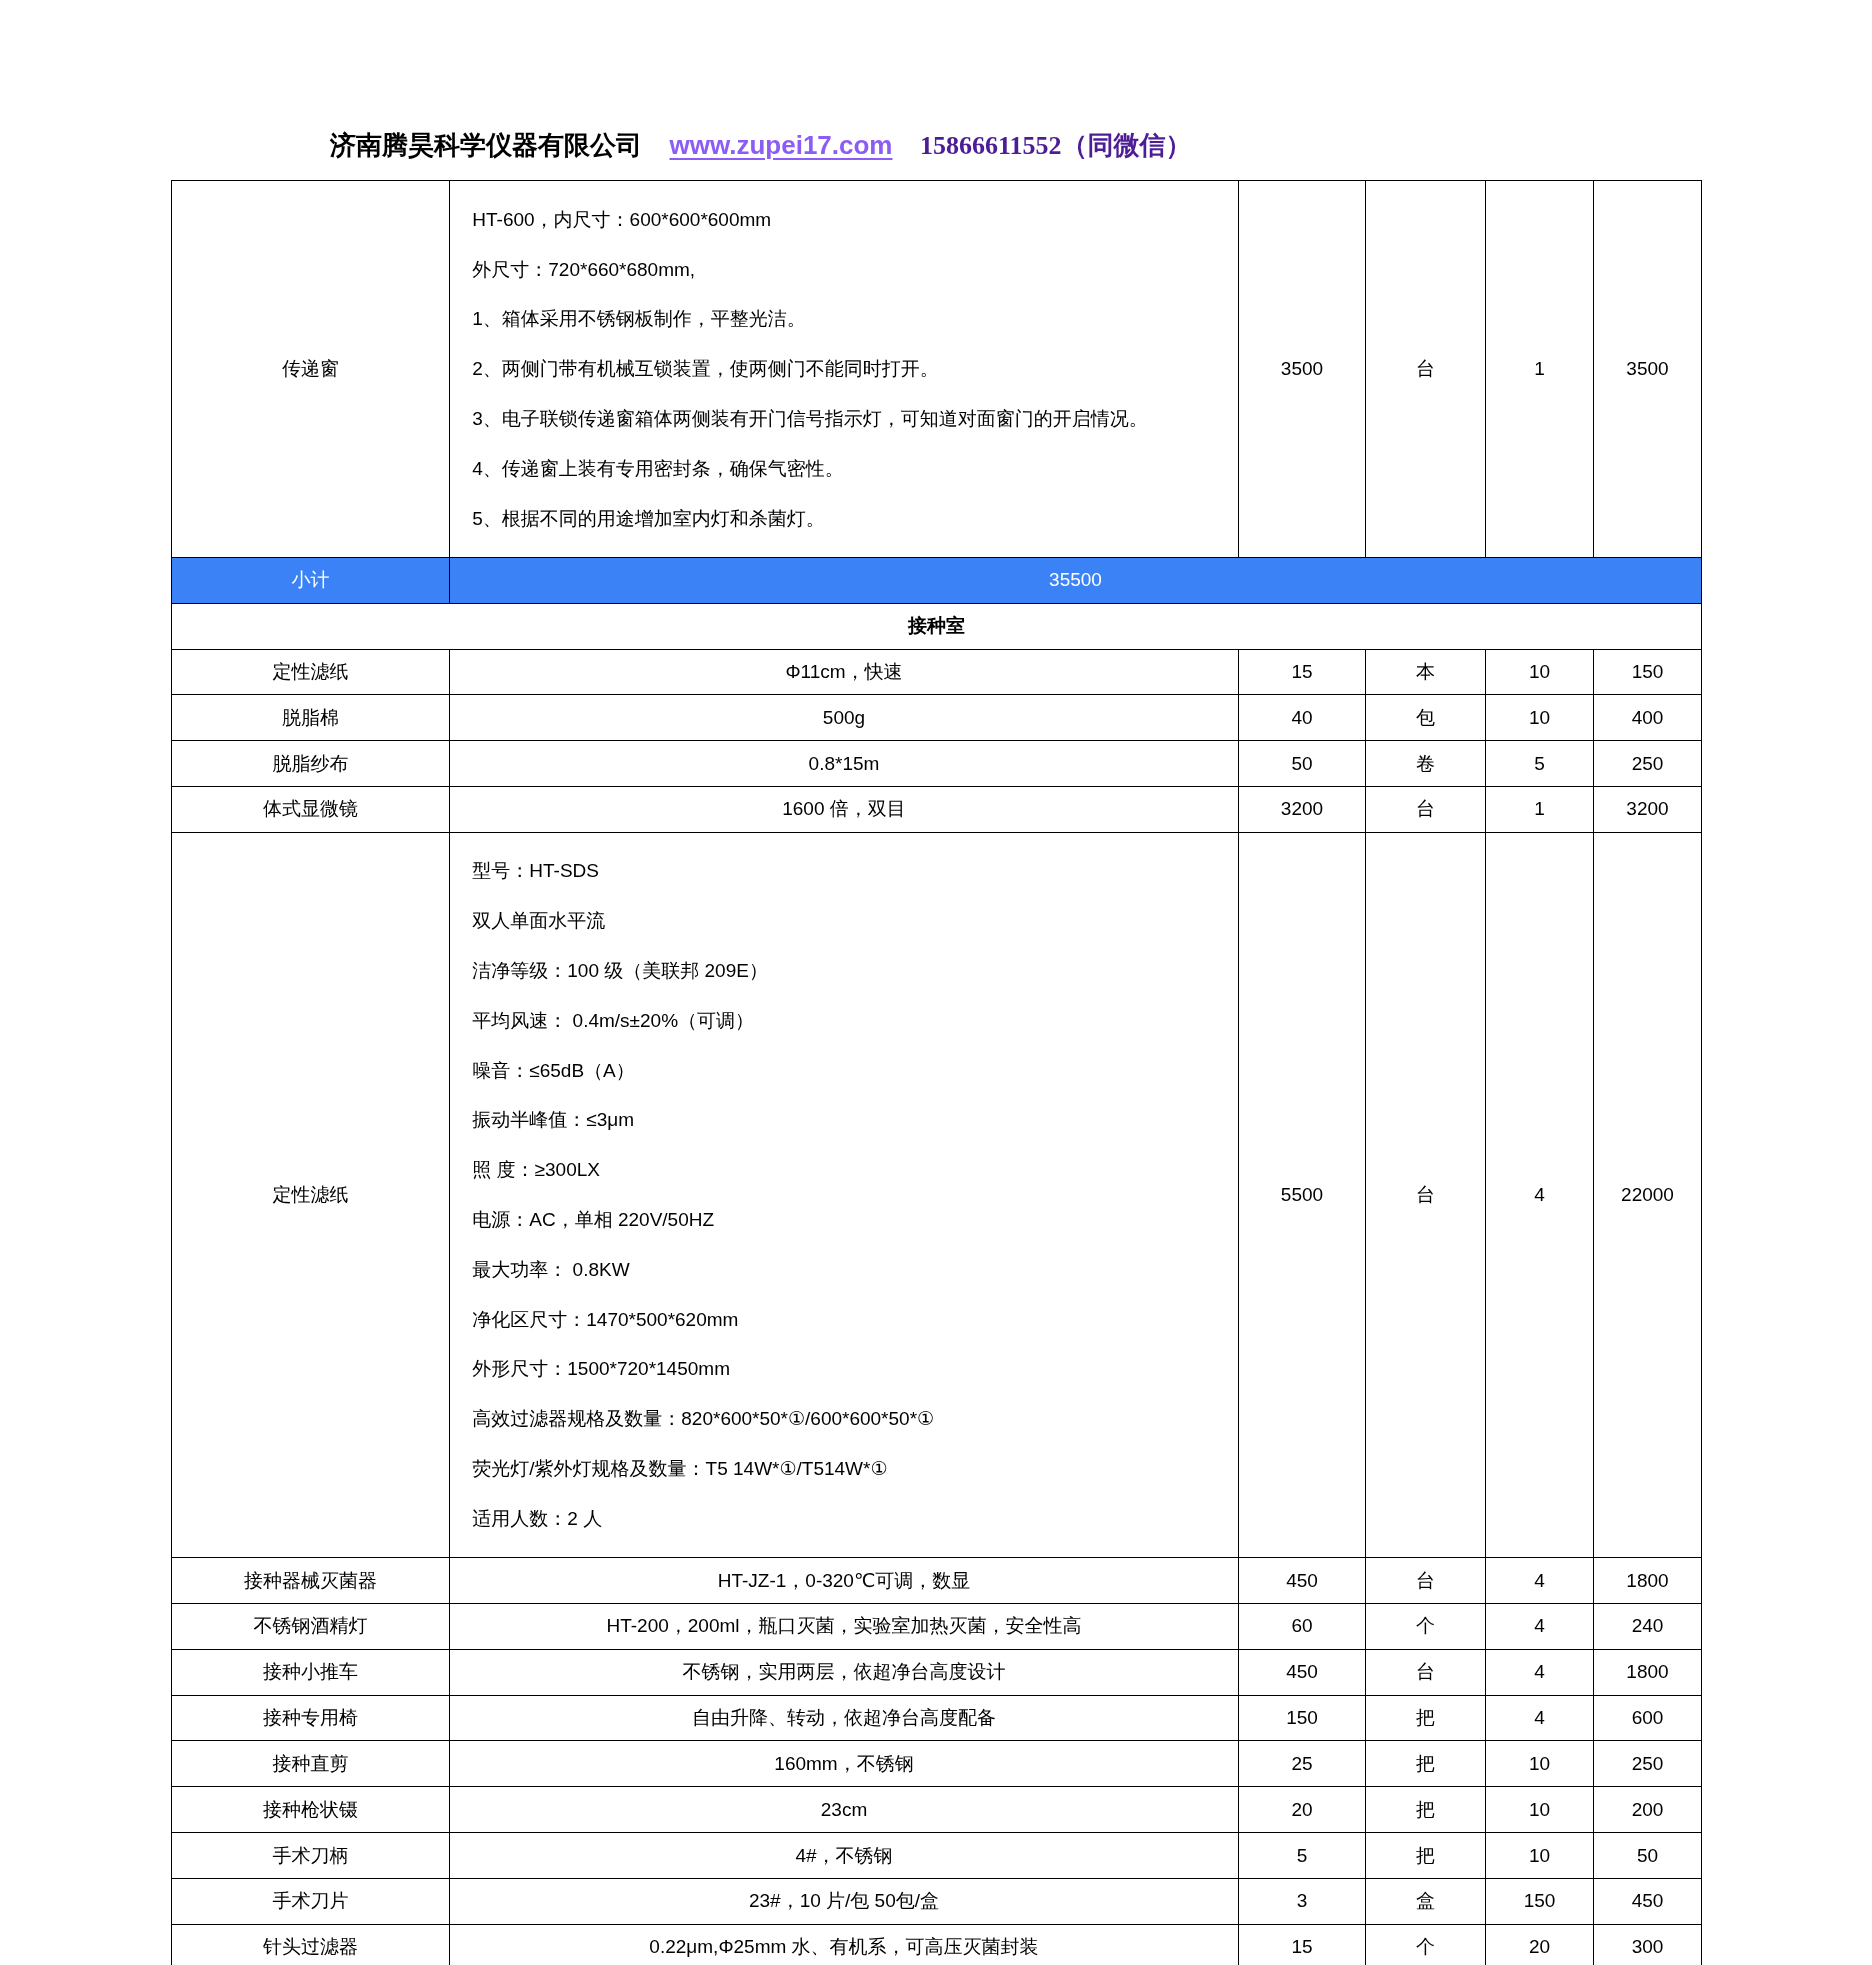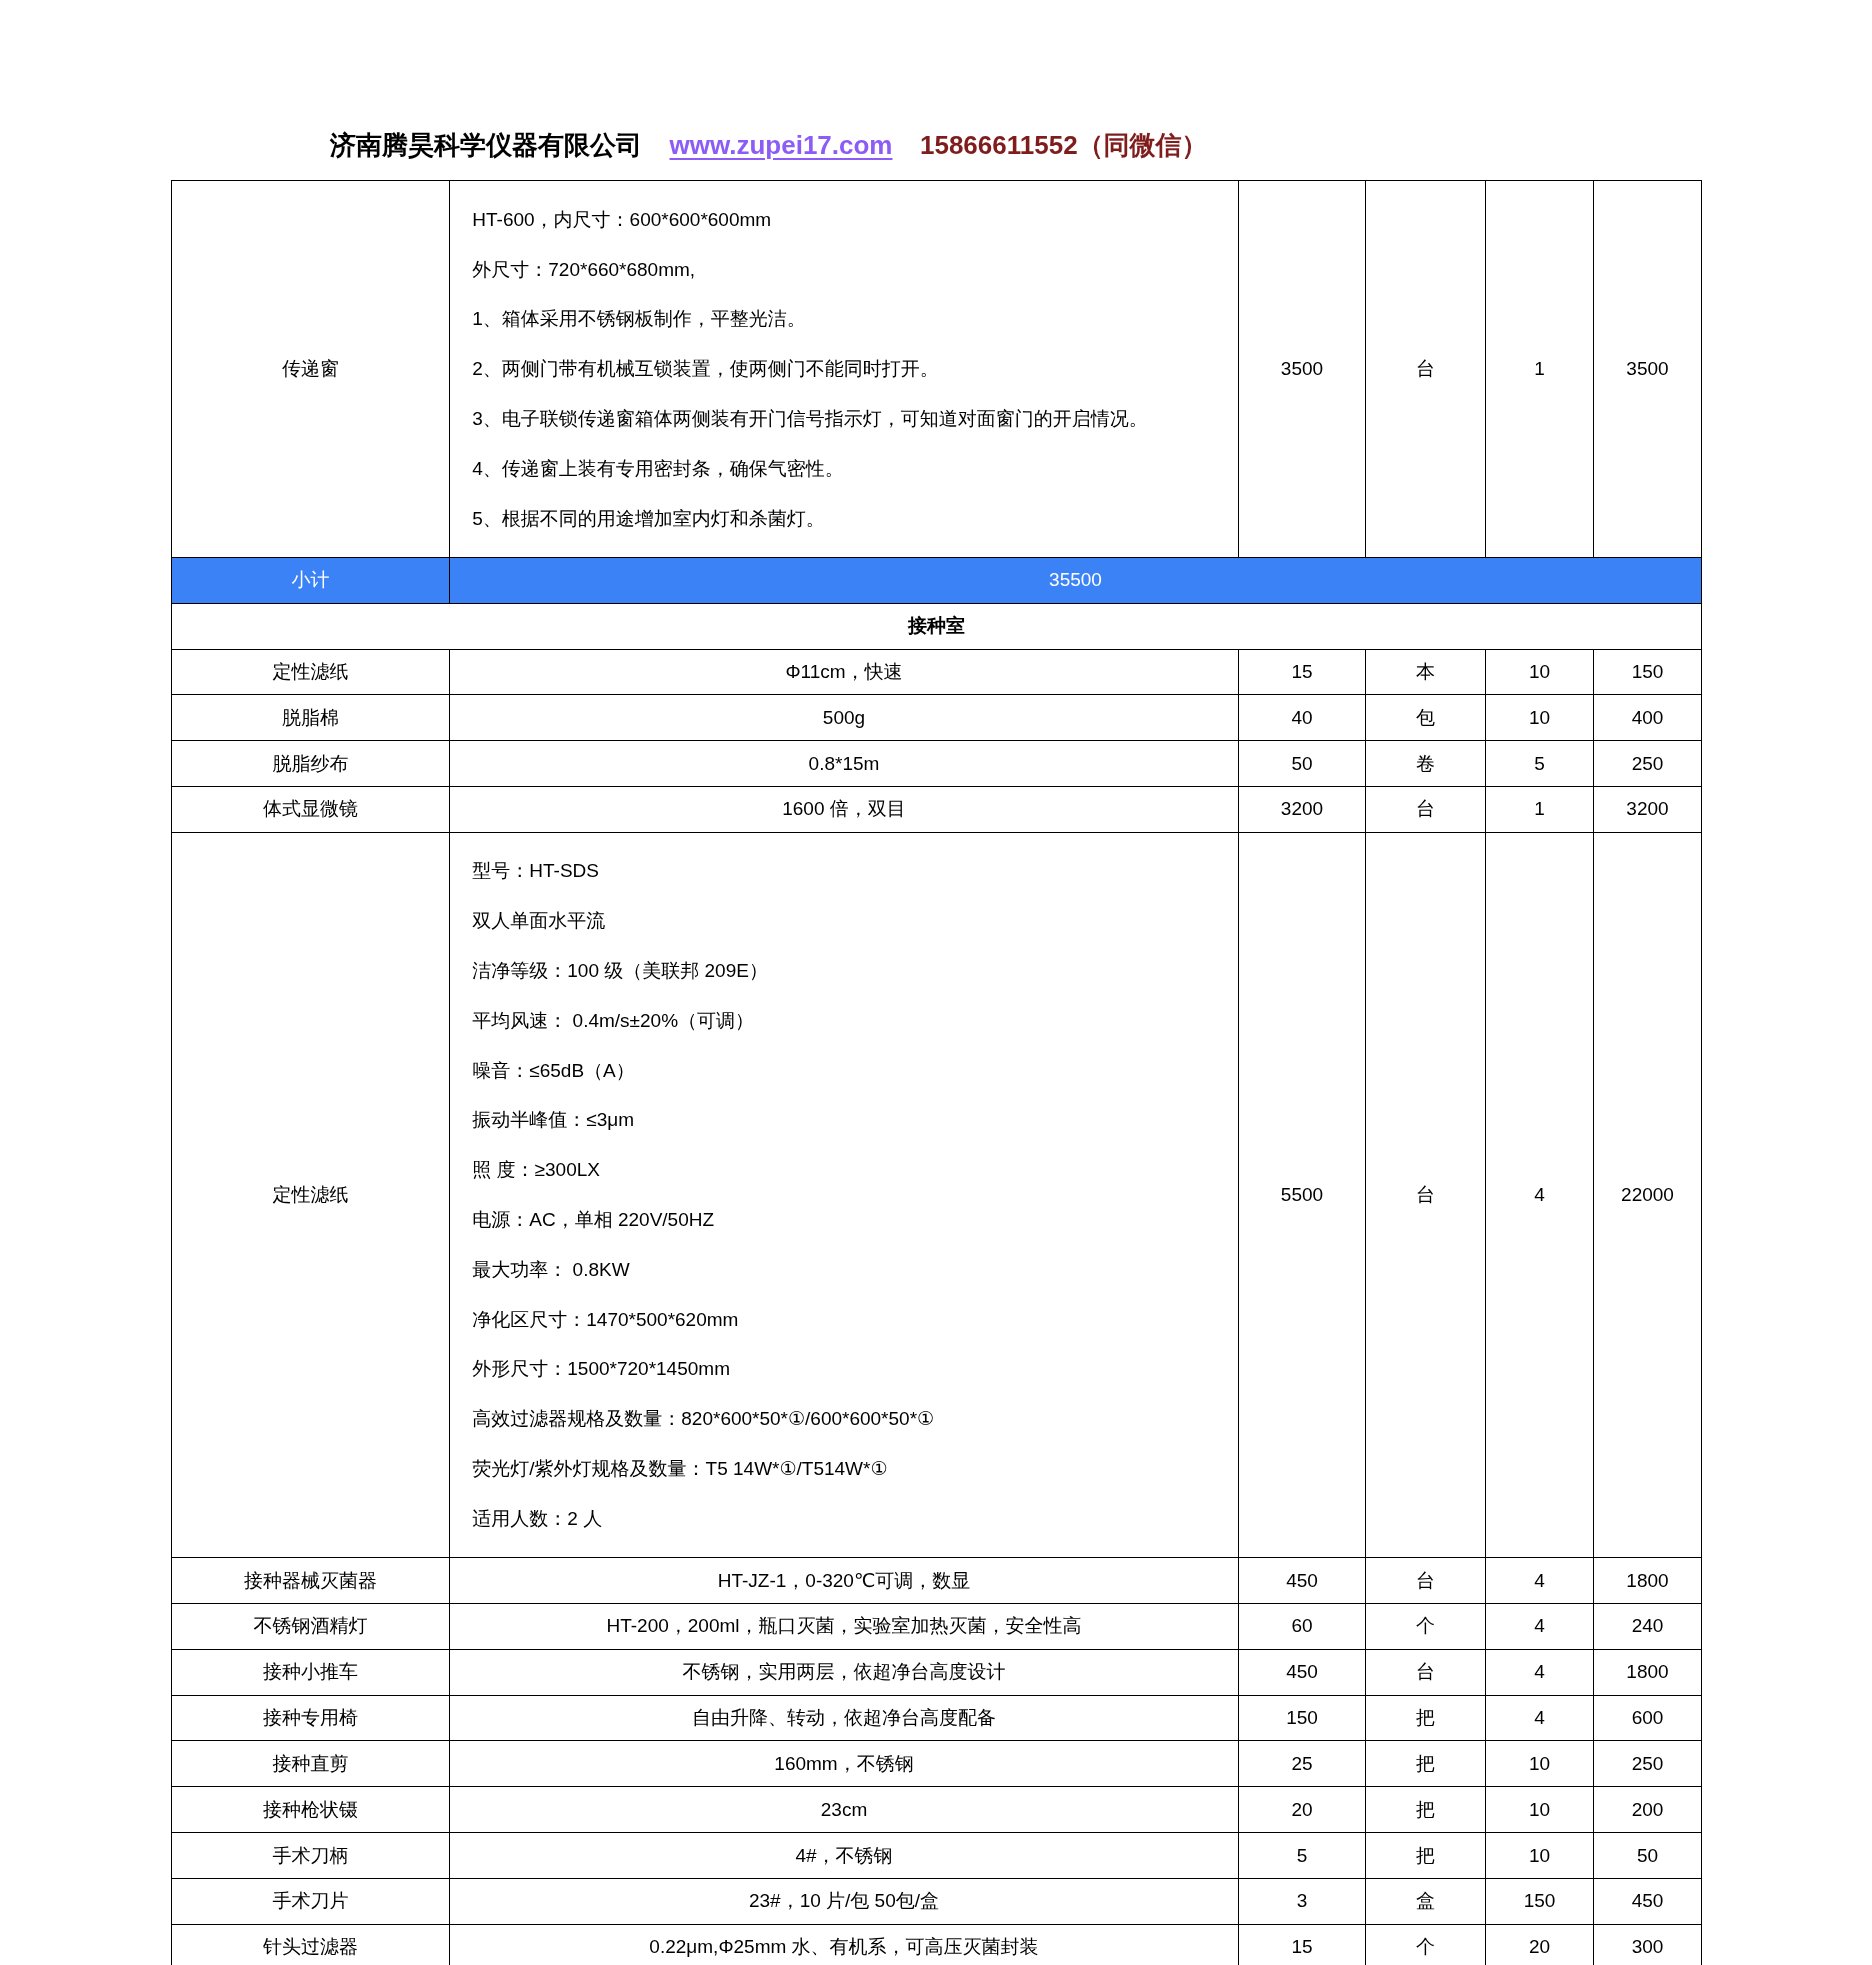--- a/index.html
+++ b/index.html
@@ -28,21 +28,21 @@
     white-space:nowrap;
   }
   .doc-header .company{color:#000;}
   .doc-header .sep{display:inline-block;width:27.5px;}
   .doc-header .site{
     color:#8b5cf6;
     text-decoration:underline;
     text-underline-offset:3.9px;
     text-decoration-thickness:2.4px;
   }
-  .doc-header .phone{color:#7f1d1d;}
+  .doc-header .phone{color:#4c1d95;font-family:Liberation Serif, serif;}
 
   
   .tbl-wrap{
     margin:19px 0 0 0;
     padding-left:171px;
     padding-right:171px;
   }
   table.quote{
     border-collapse:collapse;
     table-layout:fixed;

